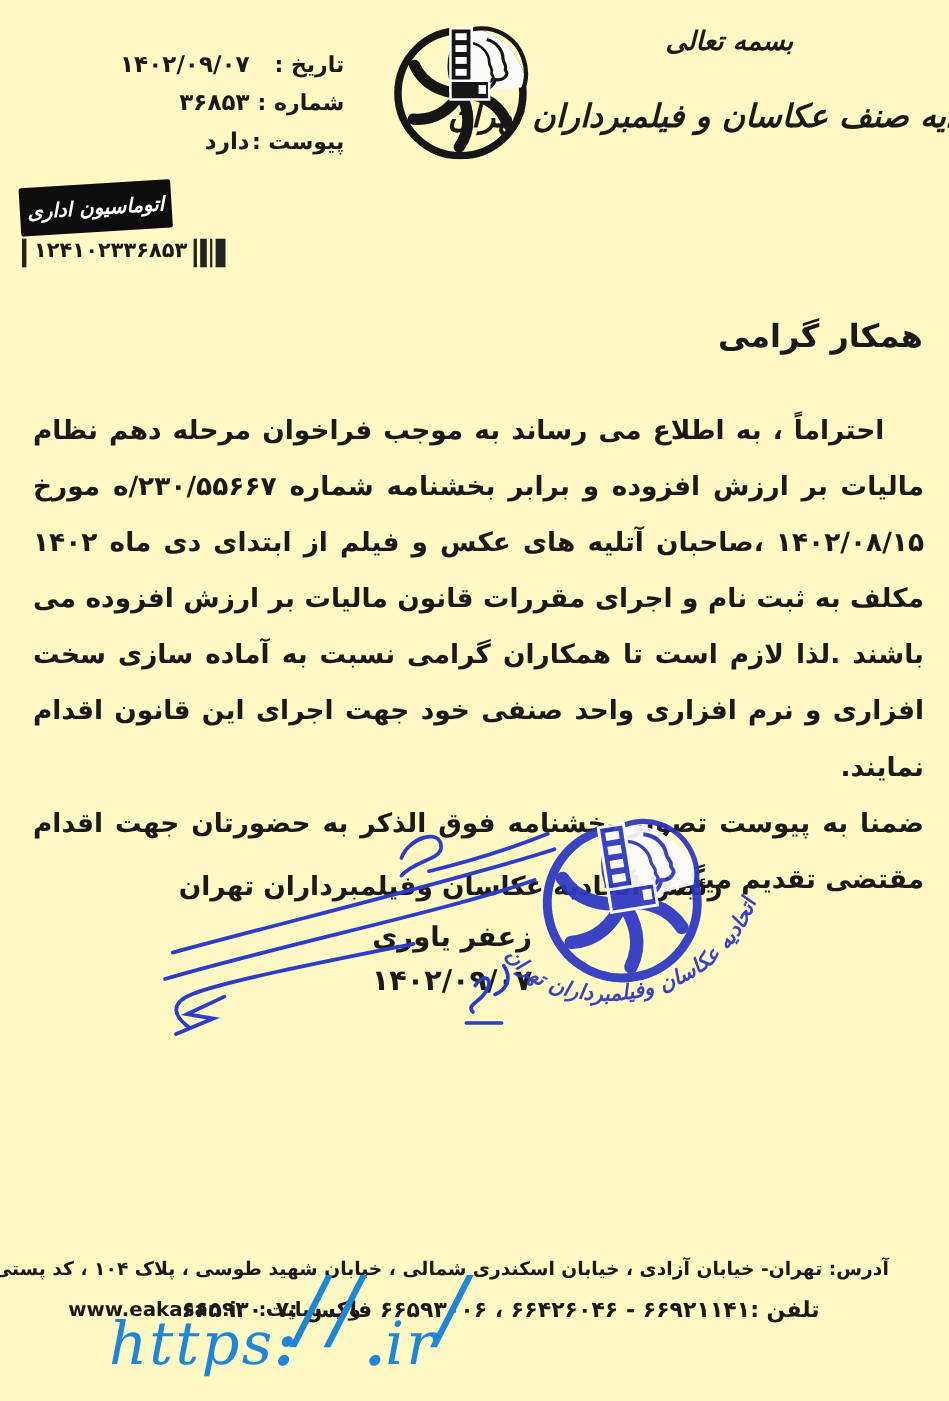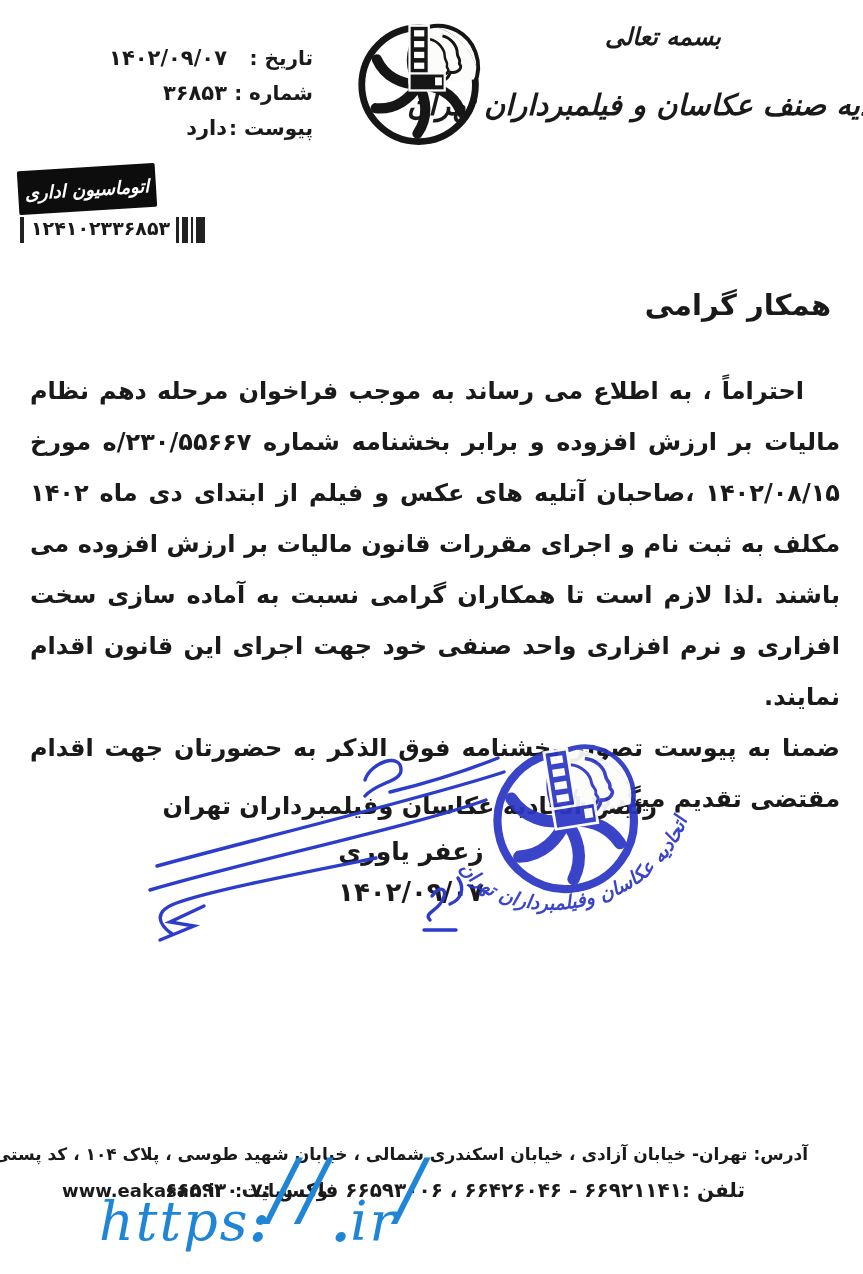--- a/index.html
+++ b/index.html
@@ -1,18 +1,18 @@
 <!DOCTYPE html>
 <html lang="fa"><head>
 <meta charset="utf-8">
 <style>
   html,body{margin:0;padding:0;background:#e8e8e8;}
   .page{
     position:relative;width:863px;height:1274px;margin:0 auto;
-    background:#ffffff;overflow:hidden;
+    background:#fef9c3;overflow:hidden;
     font-family:"DejaVu Sans",sans-serif;color:#1a1a1a;
   }
   
   .bismillah{
     position:absolute;top:22px;right:90px;width:220px;text-align:center;
     font-family:"DejaVu Serif",serif;font-style:italic;font-size:24px;font-weight:bold;
   }
   .org-calligraphy{
     position:absolute;top:88px;right:6px;width:450px;text-align:center;
     font-family:"DejaVu Serif",serif;font-style:italic;font-weight:bold;font-size:29px;
@@ -26,21 +26,21 @@
   .automation-badge{
     position:absolute;left:18px;top:167px;width:138px;height:44px;
     background:#0d0d0d;color:#fff;display:flex;align-items:center;justify-content:center;
     transform:rotate(-3.5deg);border-radius:2px;
     font-family:"DejaVu Serif",serif;font-style:italic;font-size:18px;font-weight:bold;
   }
   .barcode{position:absolute;left:20px;top:217px;display:flex;align-items:flex-start;height:28px;}
   .bar{background:#222;height:26px;margin-right:3px;}
   .barcode-digits{font-size:19px;font-weight:bold;letter-spacing:2px;margin:0 6px 0 4px;direction:ltr;}
   
-  .salutation{position:absolute;top:288px;right:32px;font-size:29px;font-weight:bold;direction:rtl;}
+  .salutation{position:absolute;top:288px;right:24px;font-size:29px;font-weight:bold;direction:rtl;}
   .body-text{
     position:absolute;top:366px;right:23px;left:30px;direction:rtl;
     font-size:24px;font-weight:bold;line-height:51px;text-align:justify;
   }
   .body-text p{margin:0;}
   .body-text p.indent{text-indent:36px;}
   
   .sig-block{position:absolute;left:165px;top:792px;width:492px;text-align:center;direction:rtl;}
   .sig-title{font-size:24px;font-weight:bold;white-space:nowrap;}
   .sig-name{font-size:25px;font-weight:bold;margin-top:17px;}

